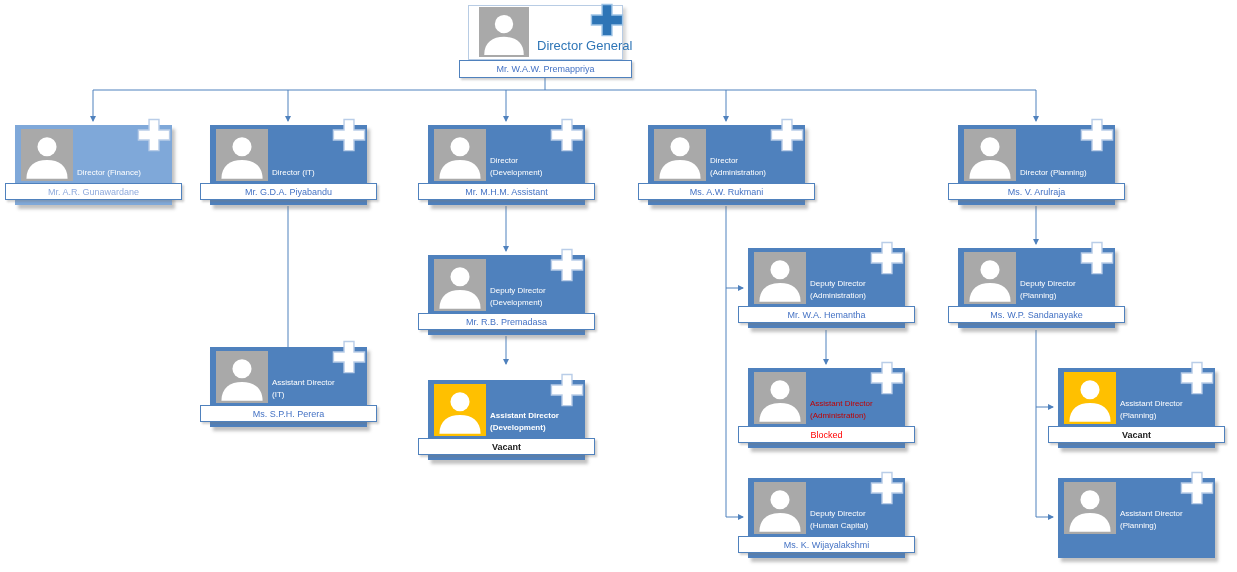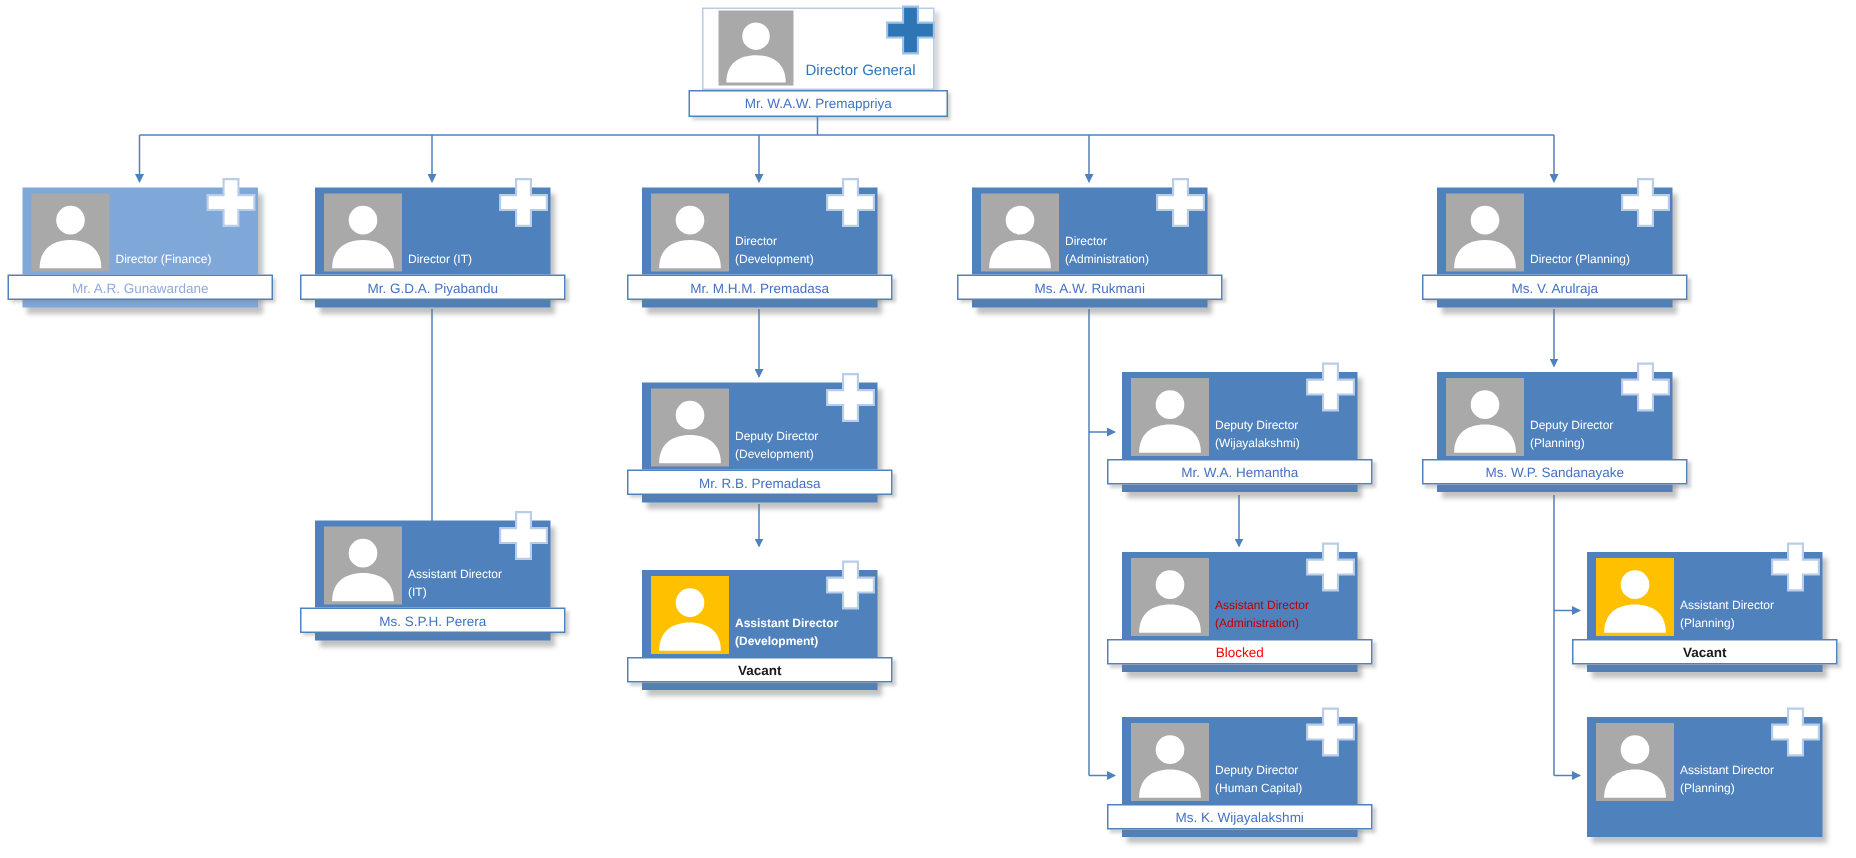--- a/index.html
+++ b/index.html
@@ -20,21 +20,21 @@
 
   .plus{position:absolute;top:-7px;right:1px;width:34px;height:34px;}
   .plus svg{width:100%;height:100%;display:block;}
   .node.white .plus{top:-3px;right:-2px;}
 
   .title{position:absolute;left:62px;right:22px;bottom:26px;color:#ffffff;
          font-size:8px;line-height:1.5;}
   .title.nw{white-space:nowrap;right:4px;}
   .title.red{color:#c00000;}
   .title.bold{font-weight:bold;}
-  .node.white .title{color:#2e75b6;left:68px;bottom:4px;font-size:10px;}
+  .node.white .title{color:#2e75b6;left:68px;bottom:4px;font-size:13px;}
 
   .name-box{position:absolute;left:-10px;right:-10px;top:58px;height:15px;background:#ffffff;
             border:1px solid #4f81bd;display:flex;align-items:center;justify-content:center;
             font-size:9px;color:#4472c4;box-shadow:2px 2px 2px rgba(120,120,120,.35);}
   .node.white .name-box{top:54px;height:16px;}
   .name-box.light{color:#8faadc;}
   .name-box.vacant{color:#1a1a1a;font-weight:bold;}
   .name-box.blocked{color:#ff0000;}
 </style>
 </head>
@@ -124,21 +124,21 @@
           <circle cx="12" cy="8.2" r="4.4" fill="#fff"></circle>
           <path d="M2.5 23 C2.5 17 6.5 14.3 12 14.3 S21.5 17 21.5 23 Z" fill="#fff"></path>
         </svg>
     </span>
     <span class="plus">
       <svg viewBox="0 0 24 24">
           <path d="M8.5 1h7v7.5H23v7h-7.5V23h-7v-7.5H1v-7h7.5z" fill="#ffffff" stroke="#b9cde8" stroke-width="1"></path>
         </svg>
     </span>
     <div class="title">Director (Development)</div>
-    <div class="name-box">Mr. M.H.M. Premadasa</div>
+    <div class="name-box">Mr. M.H.M. Assistant</div>
   </div>
 
   <div class="node" style="left:958px;top:125px">
     <span class="photo">
       <svg viewBox="0 0 24 24">
           <circle cx="12" cy="8.2" r="4.4" fill="#fff"></circle>
           <path d="M2.5 23 C2.5 17 6.5 14.3 12 14.3 S21.5 17 21.5 23 Z" fill="#fff"></path>
         </svg>
     </span>
     <span class="plus">
@@ -219,21 +219,21 @@
       <svg viewBox="0 0 24 24">
           <circle cx="12" cy="8.2" r="4.4" fill="#fff"></circle>
           <path d="M2.5 23 C2.5 17 6.5 14.3 12 14.3 S21.5 17 21.5 23 Z" fill="#fff"></path>
         </svg>
     </span>
     <span class="plus">
       <svg viewBox="0 0 24 24">
           <path d="M8.5 1h7v7.5H23v7h-7.5V23h-7v-7.5H1v-7h7.5z" fill="#ffffff" stroke="#b9cde8" stroke-width="1"></path>
         </svg>
     </span>
-    <div class="title">Deputy Director (Wijayalakshmi)</div>
+    <div class="title">Deputy Director (Administration)</div>
     <div class="name-box">Mr. W.A. Hemantha</div>
   </div>
 
   <div class="node" style="left:748px;top:368px">
     <span class="photo">
       <svg viewBox="0 0 24 24">
           <circle cx="12" cy="8.2" r="4.4" fill="#fff"></circle>
           <path d="M2.5 23 C2.5 17 6.5 14.3 12 14.3 S21.5 17 21.5 23 Z" fill="#fff"></path>
         </svg>
     </span>

